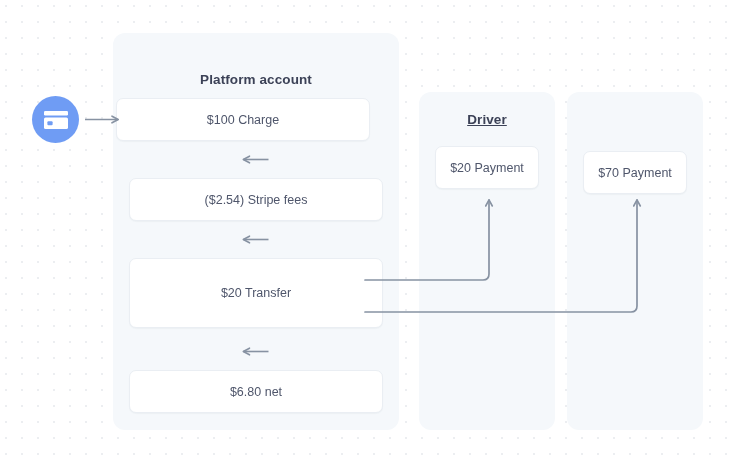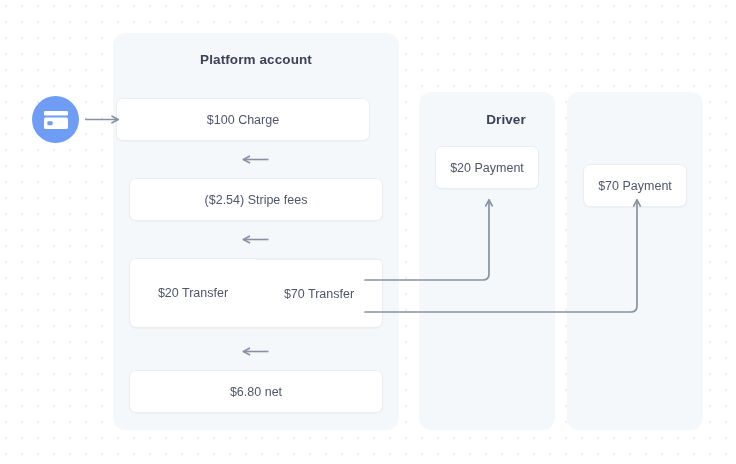--- a/index.html
+++ b/index.html
@@ -32,23 +32,23 @@
   
   .col-title {
     position: absolute;
     font-size: 13.5px;
     font-weight: bold;
     color: #3c4257;
     letter-spacing: 0.1px;
     text-align: center;
     white-space: nowrap;
   }
-  #platform-title   { left: 113px; top: 52px; width: 286px; }
+  #platform-title   { left: 113px; top: 72px; width: 286px; }
   #connected-title  { left: 419px; top: 56px; width: 284px; }
-  #driver-title     { left: 438px; top: 112px; width: 136px; }
+  #driver-title     { left: 419px; top: 112px; width: 136px; text-decoration: underline; }
   #restaurant-title { left: 567px; top: 112px; width: 136px; }
 
   
   .card {
     position: absolute;
     background: #ffffff;
     border: 1px solid #eaeef3;
     border-radius: 7px;
     box-sizing: border-box;
     display: flex;
@@ -65,34 +65,34 @@
   
   #card-transfers {
     position: absolute;
     left: 129px; top: 258px; width: 254px; height: 70px;
     background: #ffffff;
     border: 1px solid #eaeef3;
     border-radius: 7px;
     box-sizing: border-box;
     box-shadow: 0 1px 1px rgba(60,66,87,0.04);
     display: flex;
-    flex-direction: row;
+    flex-direction: column;
   }
   .transfer-row {
     flex: 1 1 0;
     display: flex;
     align-items: center;
     justify-content: center;
     font-size: 12.5px;
     color: #4f566b;
   }
   .transfer-row + .transfer-row { border-top: 1px solid #eaeef3; }
 
   #card-driver-payment     { left: 435px; top: 146px; width: 104px; height: 43px; }
-  #card-restaurant-payment { left: 583px; top: 164px; width: 104px; height: 43px; }
+  #card-restaurant-payment { left: 583px; top: 151px; width: 104px; height: 43px; }
 
   
   #source-icon {
     position: absolute;
     left: 32px; top: 96px;
     width: 47px; height: 47px;
     border-radius: 50%;
     background: #6f9cf4;
     display: flex;
     align-items: center;
@@ -126,21 +126,20 @@
       <rect x="0" y="6.6" width="24" height="11.4" rx="1.6" fill="#ffffff"></rect>
       <rect x="3.4" y="10.2" width="5.2" height="4" rx="1" fill="#6f9cf4"></rect>
     </svg>
   </div>
 
   <div class="card" id="card-charge">$100 Charge</div>
   <div class="card" id="card-fees">($2.54) Stripe fees</div>
 
   <div id="card-transfers">
     <div class="transfer-row">$20 Transfer</div>
-    <div class="transfer-row">$70 Transfer</div>
   </div>
 
   <div class="card" id="card-net">$6.80 net</div>
 
   <div class="card" id="card-driver-payment">$20 Payment</div>
   <div class="card" id="card-restaurant-payment">$70 Payment</div>
 
   <svg id="wires">
     <defs>
       <marker id="ah" markerWidth="9" markerHeight="9" refX="7.2" refY="4.5" orient="auto" markerUnits="userSpaceOnUse">

